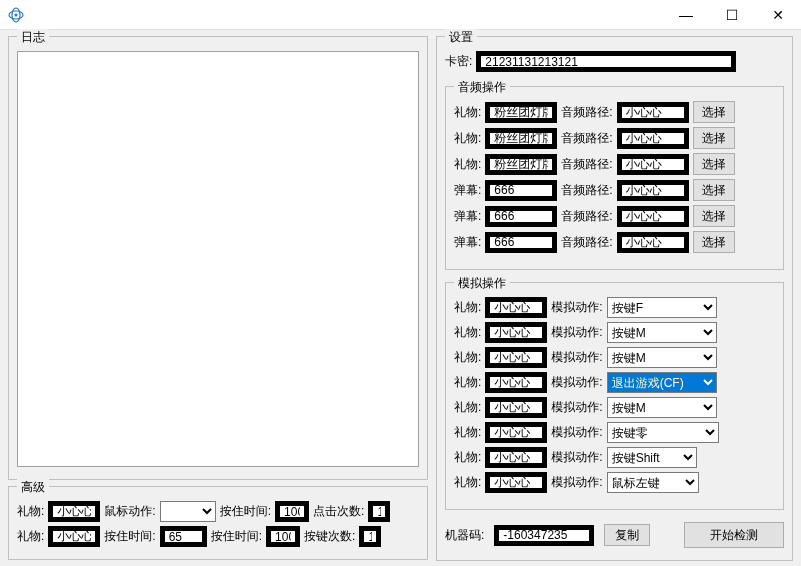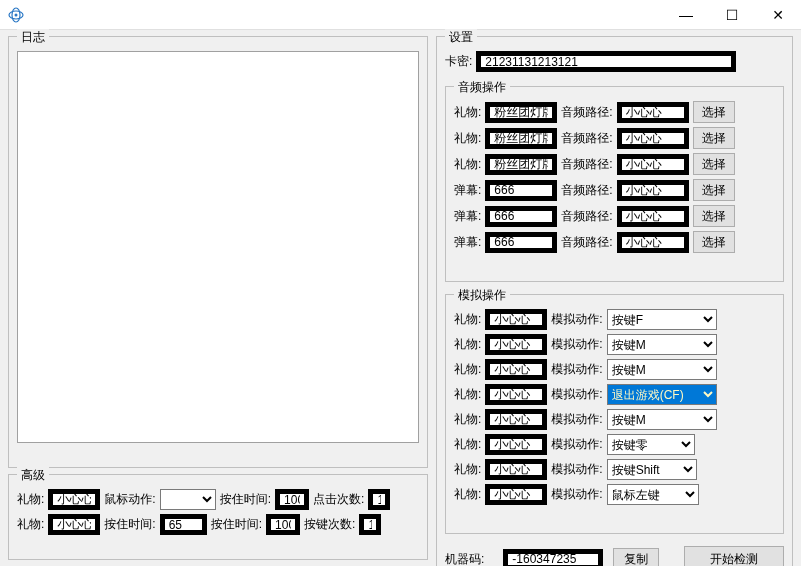--- a/index.html
+++ b/index.html
@@ -6,21 +6,21 @@
 body { font-family: "Microsoft YaHei", SimSun, sans-serif; font-size: 12px; background: #f0f0f0; color: #000; }
 .window { width: 801px; height: 566px; background: #f0f0f0; position: relative; }
 .titlebar { height: 30px; background: #fff; display: flex; align-items: center; padding: 0 0 0 8px; border-bottom: 1px solid #e0e0e0; }
 .titlebar-icon { width: 16px; height: 16px; }
 .titlebar-icon svg { width: 16px; height: 16px; }
 .titlebar-spacer { flex: 1; }
 .titlebar-btn { width: 46px; height: 30px; display: flex; align-items: center; justify-content: center; cursor: pointer; font-size:14px; }
 .content { position: absolute; top: 30px; left: 0; right: 0; bottom: 0; padding: 6px 8px; display: flex; gap: 8px; }
 .left-col { width: 420px; display: flex; flex-direction: column; gap: 6px; }
 .right-col { flex: 1; display: flex; flex-direction: column; gap: 4px; }
-.groupbox { border: 1px solid #bfbfbf; position: relative; padding: 14px 8px 24px 8px; }
+.groupbox { border: 1px solid #bfbfbf; position: relative; padding: 14px 8px 12px 8px; }
 .groupbox > .legend { position: absolute; top: -8px; left: 8px; background: #f0f0f0; padding: 0 4px; font-size: 12px; }
 .log-box { flex: 1; display:flex; flex-direction:column; }
 .log-area { width: 100%; flex:1; background: #fff; border: 1px solid #a0a0a0; resize: none; font-family: inherit; font-size:12px; }
 .adv-box { }
 .row { display: flex; align-items: center; gap: 4px; margin-bottom: 4px; }
 .row:last-child { margin-bottom: 0; }
 .lbl { white-space: nowrap; }
 .txt { border: 5px solid #000000; background: #fff; height: 21px; padding: 0 4px; font-family: inherit; font-size: 12px; color:#000; }
 .sel { border: 1px solid #7a7a7a; background: #fff; height: 21px; font-family: inherit; font-size: 12px; }
 .btn { border: 1px solid #adadad; background: #e1e1e1; height: 22px; padding: 0 10px; font-family: inherit; font-size: 12px; cursor: pointer; }
@@ -170,40 +170,40 @@
               <div class="sim-row">
                 <span class="lbl">礼物:</span>
                 <input class="txt" style="width: 62px;" value="小心心">
                 <span class="lbl">模拟动作:</span>
                 <select class="sel" style="width:110px"><option>按键M</option></select>
               </div>
               <div class="sim-row">
                 <span class="lbl">礼物:</span>
                 <input class="txt" style="width: 62px;" value="小心心">
                 <span class="lbl">模拟动作:</span>
-                <select class="sel" style="width:88px"><option>按键零</option></select>
+                <select class="sel" style="width:112px"><option>按键零</option></select>
               </div>
               <div class="sim-row">
                 <span class="lbl">礼物:</span>
                 <input class="txt" style="width: 62px;" value="小心心">
                 <span class="lbl">模拟动作:</span>
                 <select class="sel" style="width:90px"><option>按键Shift</option></select>
               </div>
               <div class="sim-row">
                 <span class="lbl">礼物:</span>
                 <input class="txt" style="width: 62px;" value="小心心">
                 <span class="lbl">模拟动作:</span>
                 <select class="sel" style="width:92px"><option>鼠标左键</option></select>
               </div>
             </div>
         </div>
 
         <div class="bottom-right">
           <span class="lbl">机器码:</span>
-          <input class="txt" style="width: 100px; margin-left: 9px;" value="-160347235">
+          <input class="txt" style="width: 100px;" value="-160347235">
           <button class="btn">复制</button>
           <div style="flex:1"></div>
           <button class="btn primary">开始检测</button>
         </div>
       </div>
     </div>
   </div>
 </div>
 
 </body></html>

